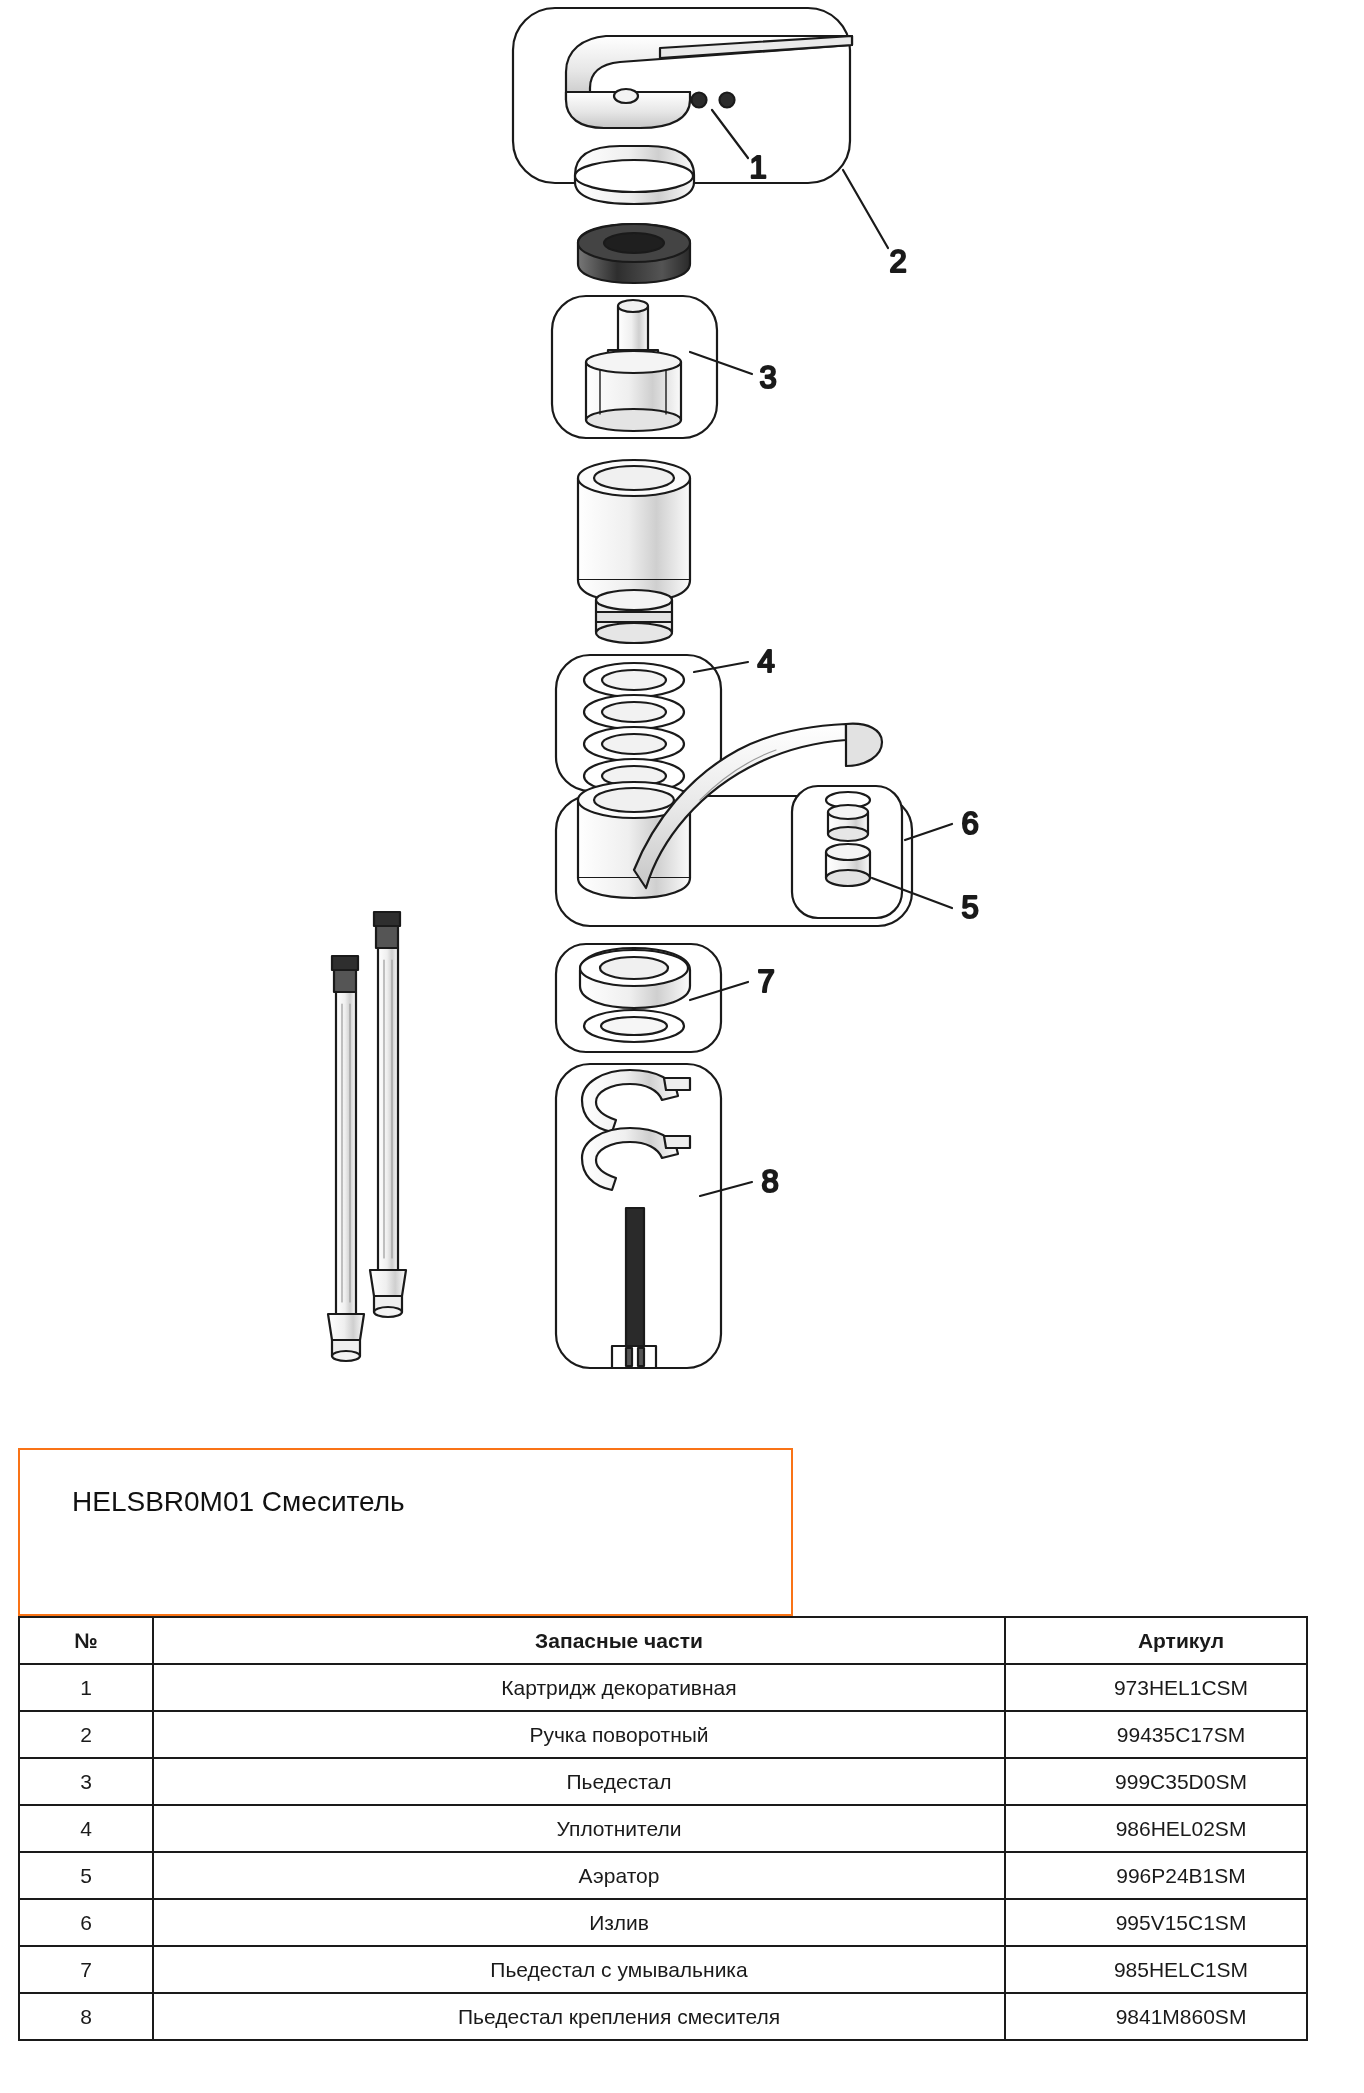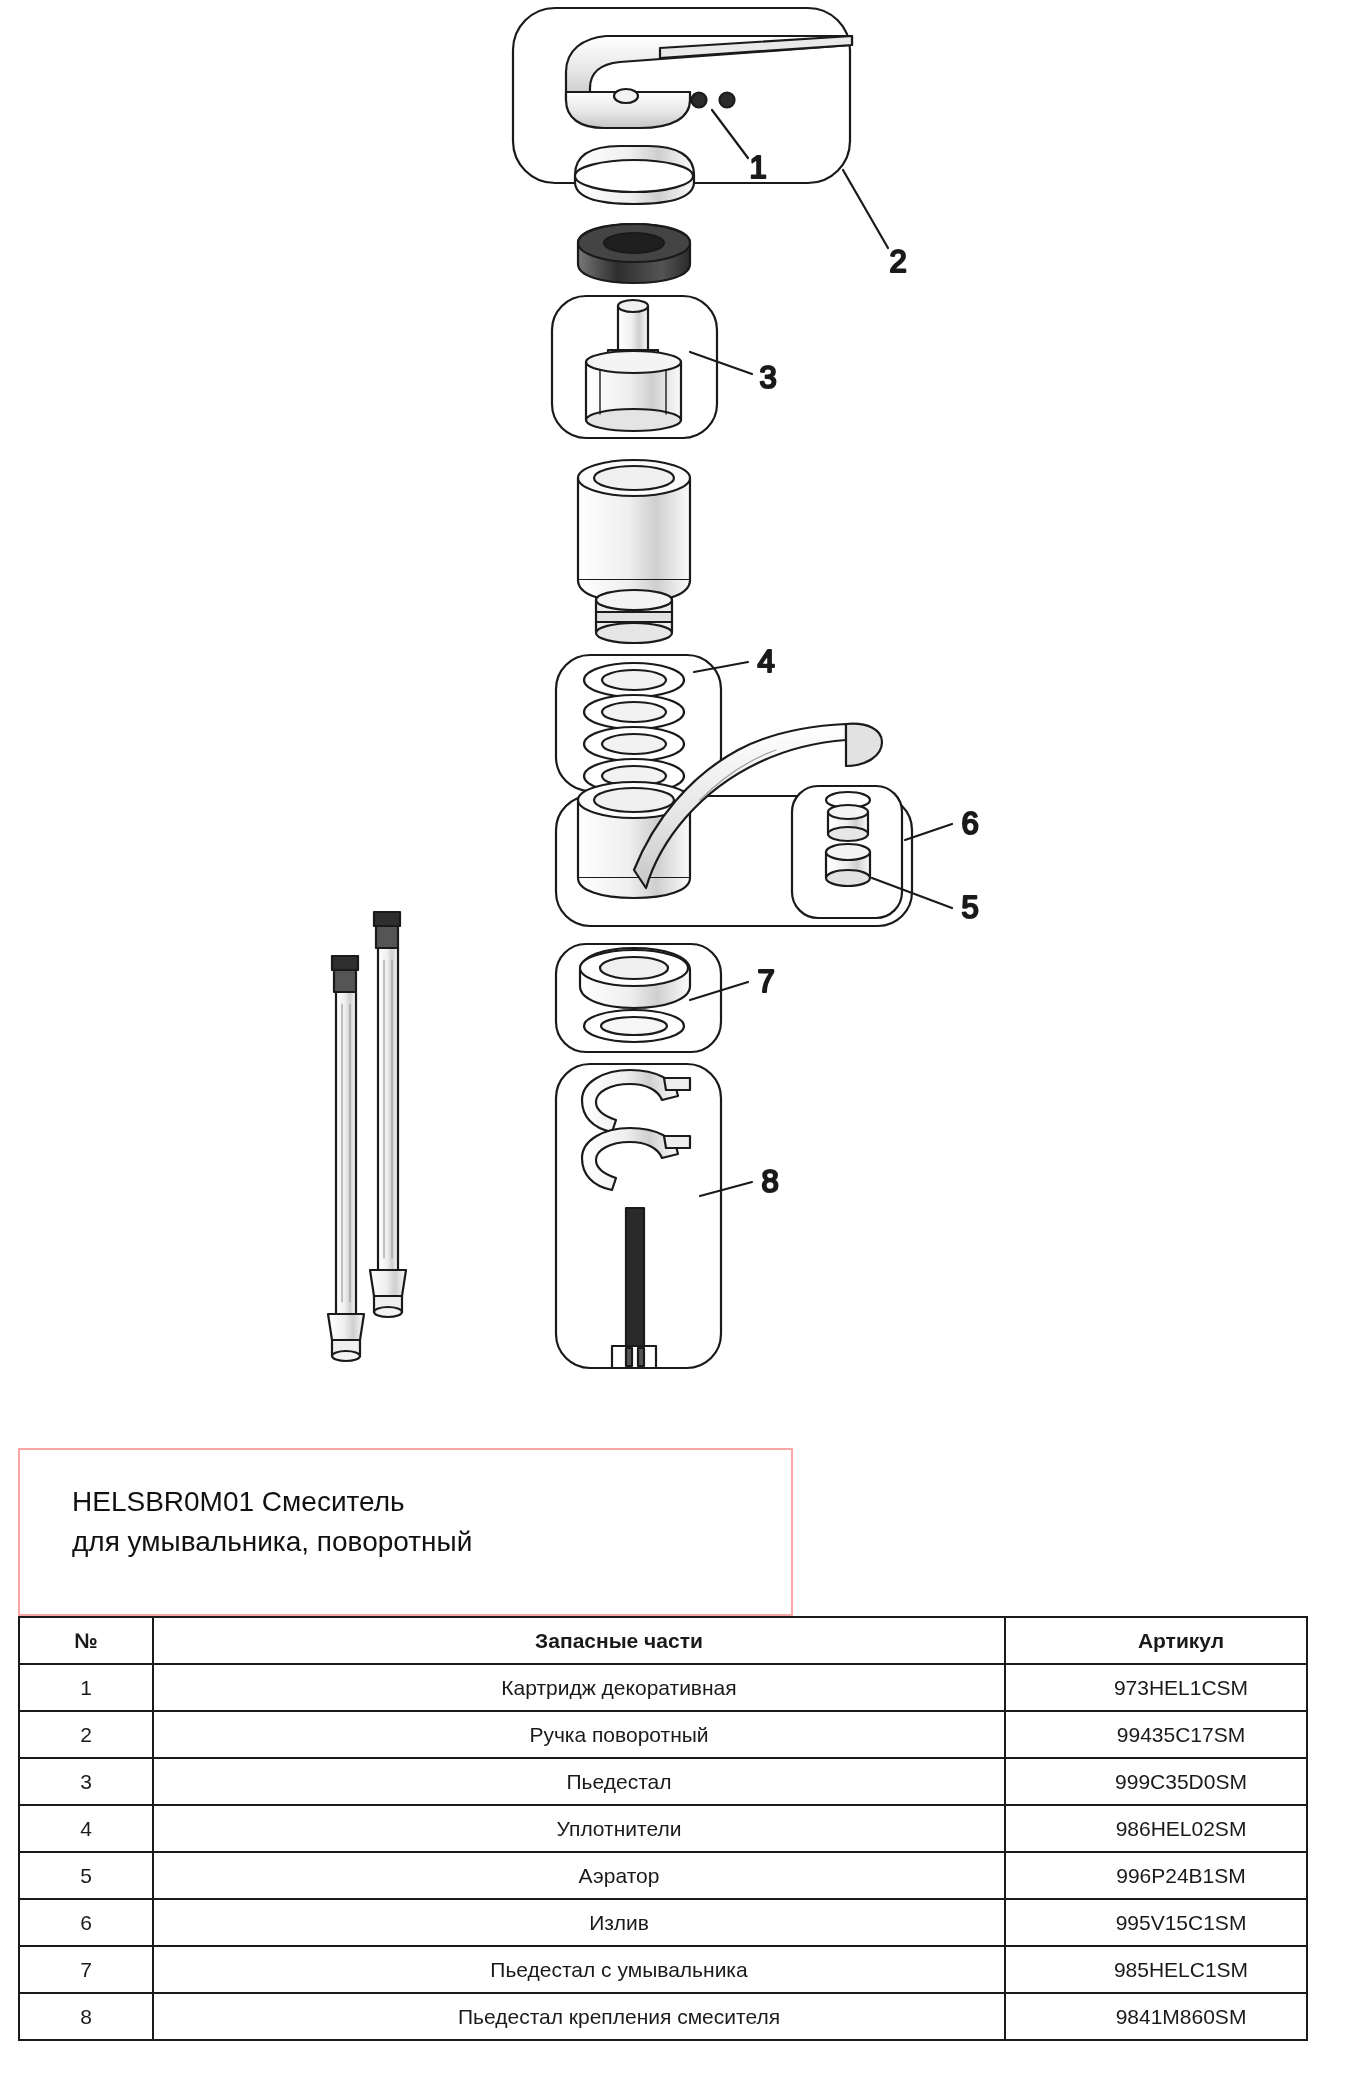--- a/index.html
+++ b/index.html
@@ -32,21 +32,21 @@
     font-size: 31px;
     fill: #1a1a1a;
   }
   
   #title-block {
     position: absolute;
     left: 18px;
     top: 1448px;
     width: 775px;
     height: 168px;
-    border: 2px solid #fca5a5;
+    border: 2px solid #f97316;
     box-sizing: border-box;
     background: #fff;
   }
   #title-text {
     position: absolute;
     left: 52px;
     top: 32px;
     width: 700px;
     font-size: 28px;
     line-height: 1.42;
@@ -306,21 +306,20 @@
         <ellipse cx="346" cy="1356" rx="14" ry="5" fill="#f3f3f3"></ellipse>
       </g>
 
     </g>
   </svg>
 </div>
 
 <div id="title-block">
   <div id="title-text">
     <span>HELSBR0M01 Смеситель</span>
-    <span id="title-line2">для умывальника, поворотный</span>
   </div>
 </div>
 
 <table id="parts-table">
   <thead>
     <tr>
       <th class="col-num">№</th>
       <th class="col-name">Запасные части</th>
       <th class="col-art">Артикул</th>
     </tr>

